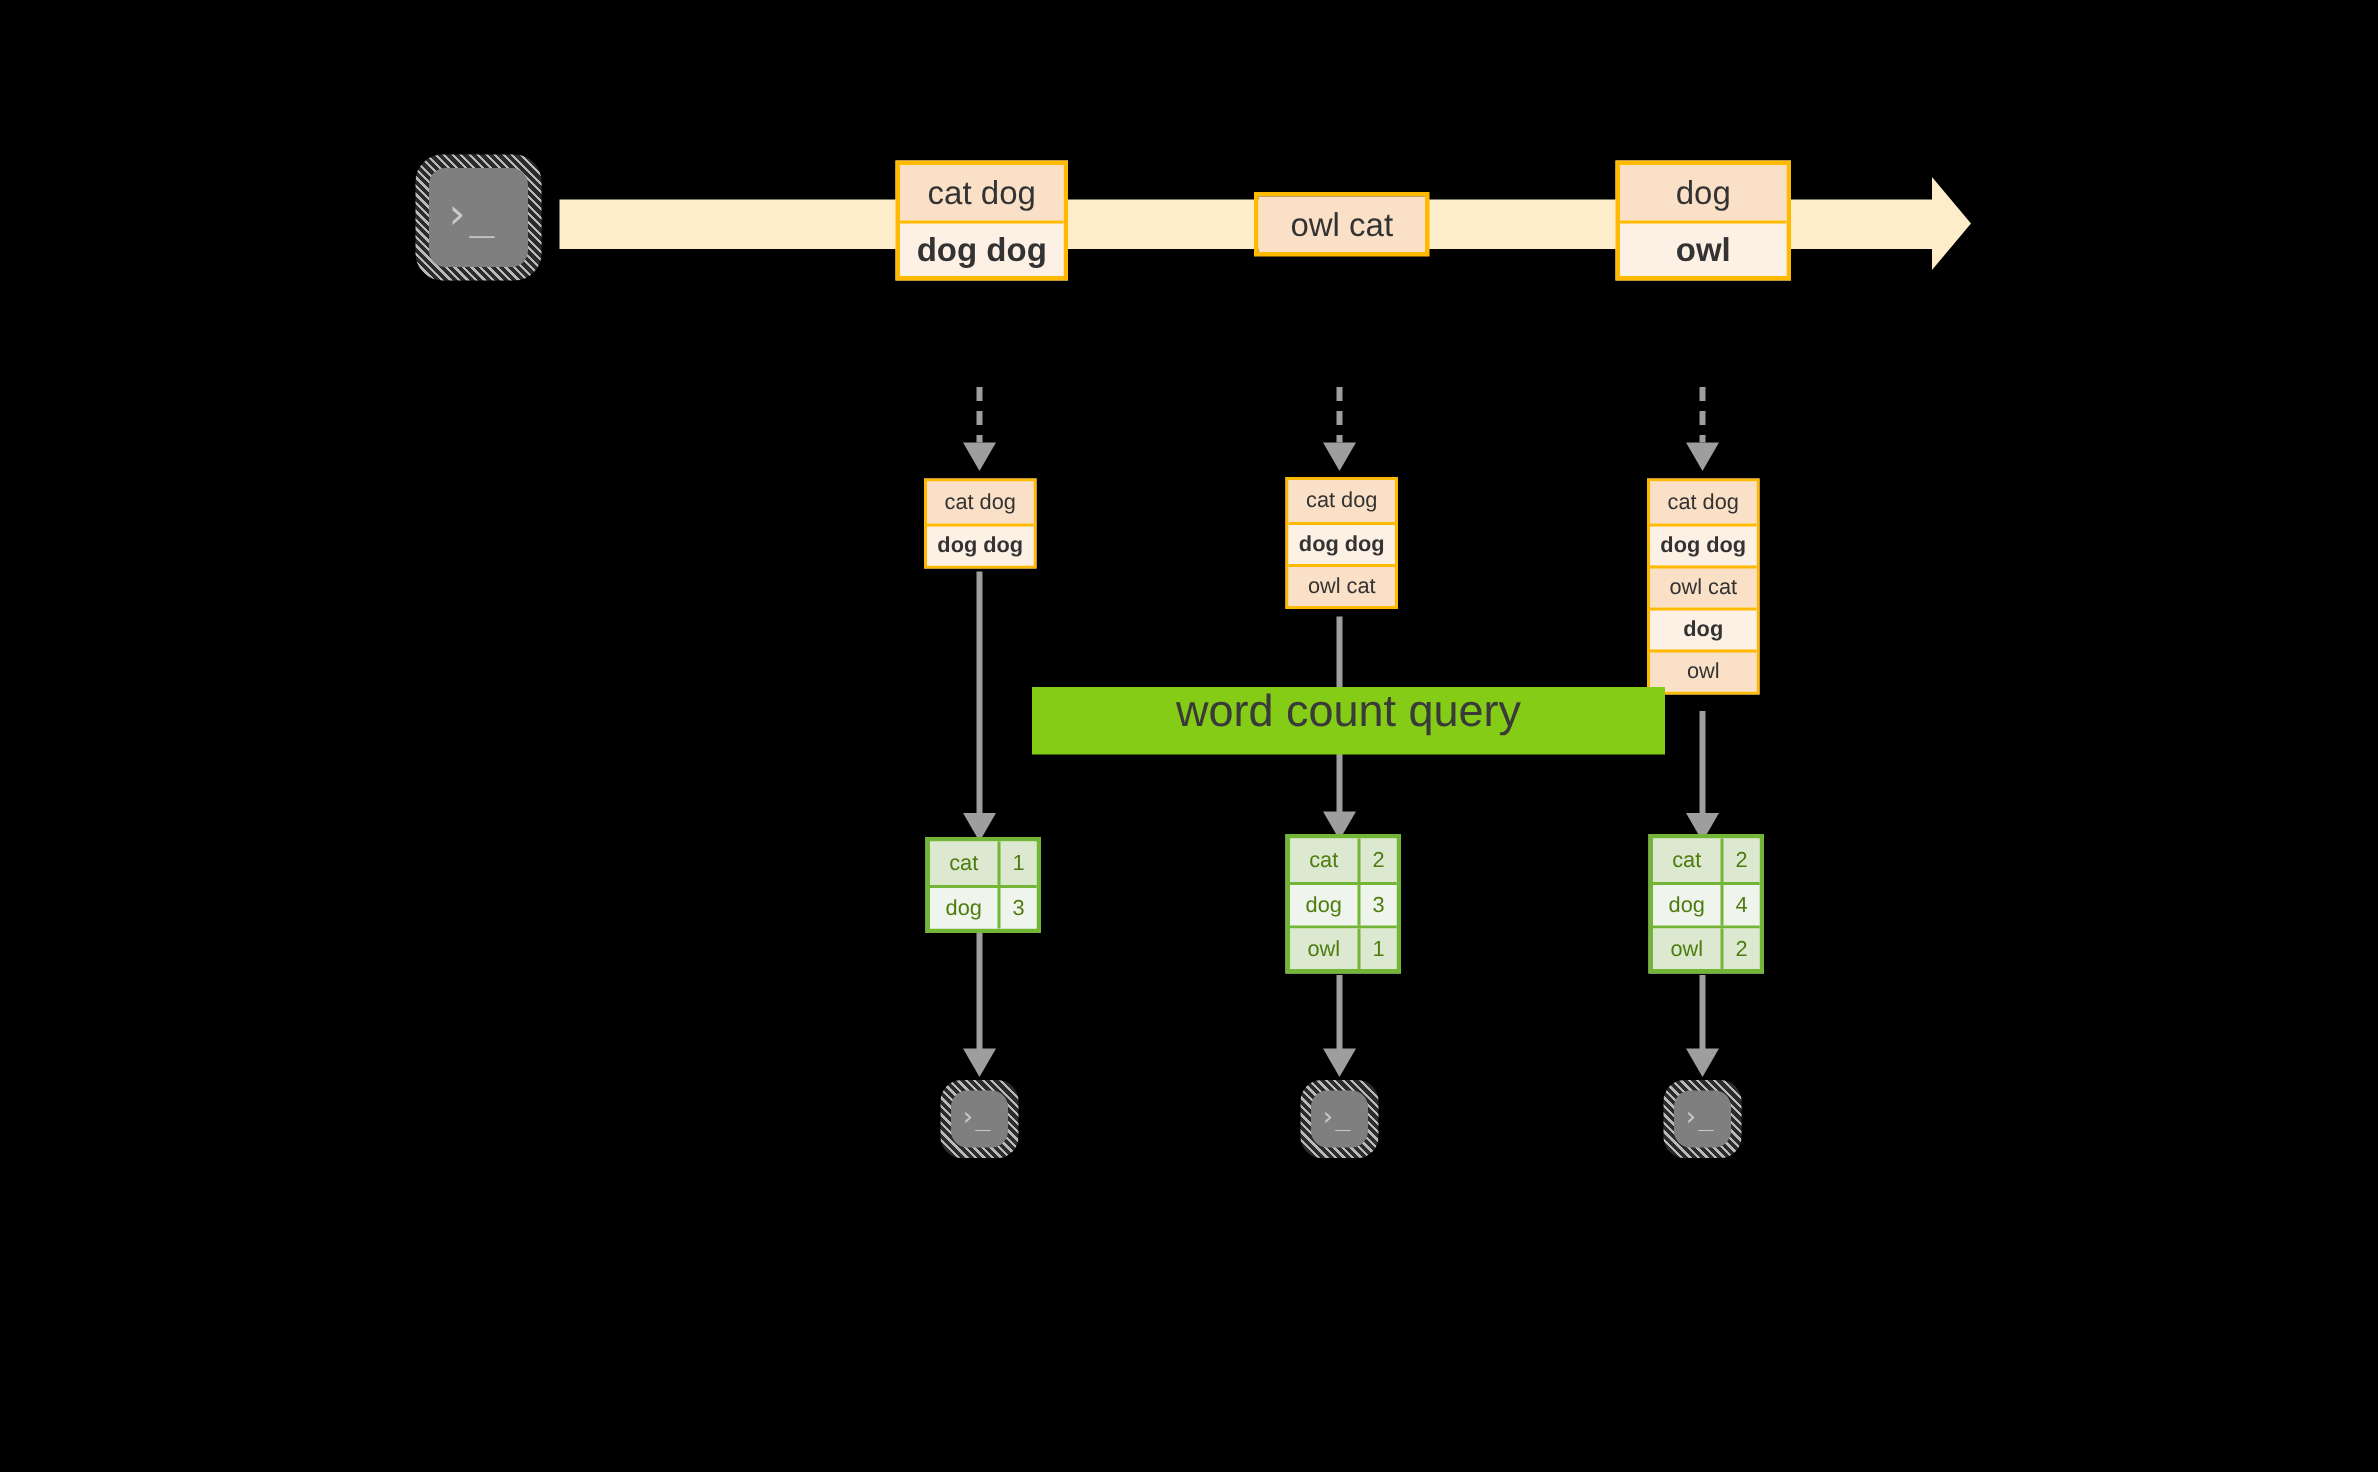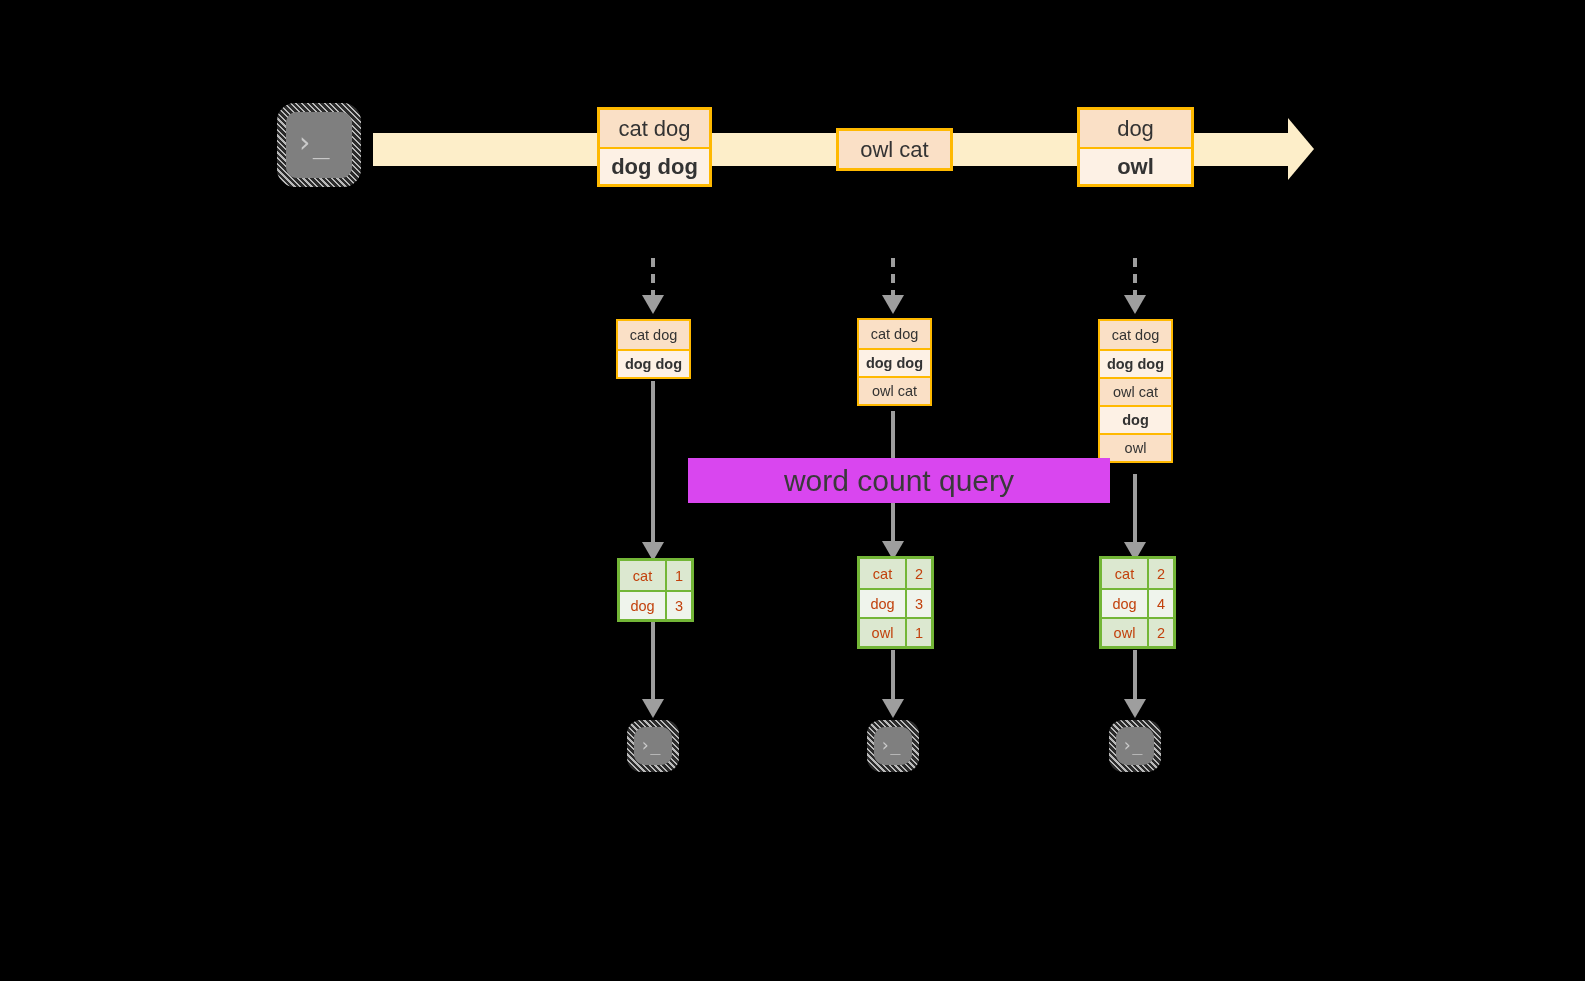--- a/index.html
+++ b/index.html
@@ -129,21 +129,21 @@
     box-sizing: border-box;
   }
   .tbl .row + .row { border-top: 2px solid #73b637; }
   .tbl .row .k,
   .tbl .row .v {
     box-sizing: border-box;
     display: flex;
     align-items: center;
     justify-content: center;
     font-size: 14.5px;
-    color: #c2410c;
+    color: #4d7c0f;
     white-space: nowrap;
   }
   .tbl .row .k { flex: 0 0 45px; }
   .tbl .row .v { flex: 0 0 26px; border-left: 2px solid #73b637; }
   .tbl .row.shade .k, .tbl .row.shade .v { background: #dce8d0; }
   .tbl .row.plain .k, .tbl .row.plain .v { background: #eff4ec; }
 
   
   .conn { position: absolute; z-index: 2; }
   .conn .stem {
@@ -171,23 +171,22 @@
     left: 50%;
     margin-left: -2px;
     top: 0;
     background-image: repeating-linear-gradient(
        to bottom, #9e9e9e 0 9px, rgba(0,0,0,0) 9px 16px);
   }
 
   
   .banner {
     position: absolute;
-    background: #d946ef;
-    display: flex;
-    align-items: center;
+    background: #84cc16;
+    display: flex;
     justify-content: center;
     color: #3a3a3a;
     z-index: 5;
   }
   .banner .txt { font-size: 30px; white-space: nowrap; }
 </style>
 </head>
 <body>
 
 <div id="canvas">

